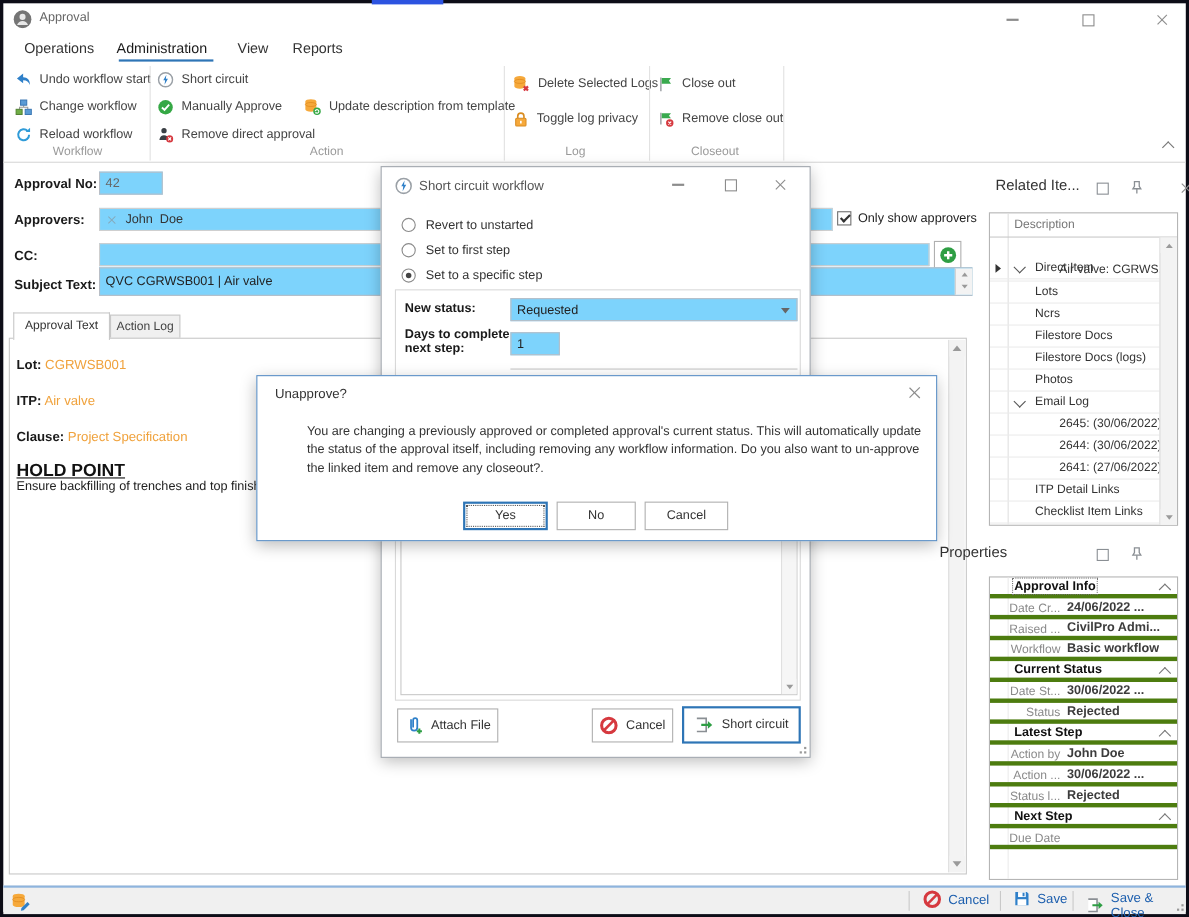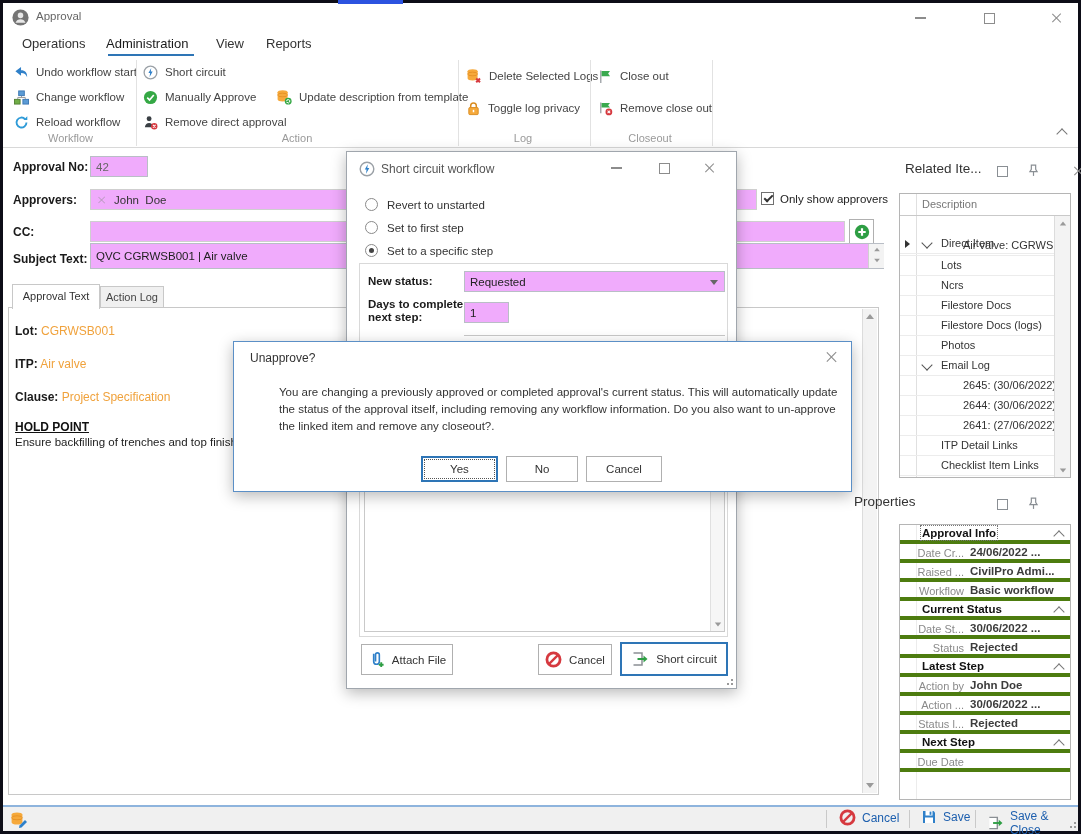--- a/index.html
+++ b/index.html
@@ -1,21 +1,21 @@
 <!DOCTYPE html>
 <html><head>
 <meta charset="utf-8">
 <style>
   html,body{margin:0;padding:0;background:#333;}
   #app{position:relative;width:1081px;height:834px;background:#fff;overflow:hidden;
        font-family:"Liberation Sans","DejaVu Sans",sans-serif;font-size:11.5px;color:#333;}
   .abs{position:absolute;}
   .frame{background:#0d0d17;}
   .lbl{font-weight:bold;color:#1a1a1a;font-size:12px;}
-  .field{background:#f0abfc;border:1px solid #b9bec6;display:flex;align-items:center;padding:0 5px;font-size:11.5px;color:#222;box-sizing:border-box;}
+  .field{background:#7dd3fc;border:1px solid #b9bec6;display:flex;align-items:center;padding:0 5px;font-size:11.5px;color:#222;box-sizing:border-box;}
   .pre{white-space:pre;}
   
   .rtab{position:absolute;top:33px;height:22px;line-height:22px;font-size:13px;color:#333;text-align:left;cursor:default;}
   .rtab-underline{position:absolute;top:54px;height:2px;background:#2e75b6;}
   .ritem{position:absolute;display:flex;align-items:center;gap:7px;font-size:11.5px;color:#444;height:20px;white-space:nowrap;}
   .rgrouplbl{position:absolute;top:132px;text-align:center;color:#9a9a9a;font-size:11px;}
   .vsep{position:absolute;width:1px;background:#e2e2e2;}
   .hline{position:absolute;height:1px;background:#d8d8d8;}
   
   .minbar{display:inline-block;width:11px;height:2px;background:#8c8c8c;}
@@ -245,21 +245,21 @@
       <span class="orange">CGRWSB001</span>
     </div>
     <div style="position:absolute;left:6px;top:49px;font-size:12px;">
       <span class="lbl">ITP:</span>
       <span class="orange">Air valve</span>
     </div>
     <div style="position:absolute;left:6px;top:82px;font-size:12px;">
       <span class="lbl">Clause:</span>
       <span class="orange">Project Specification</span>
     </div>
-    <div style="position:absolute;left:6px;top:112px;font-size:12px;font-weight:bold;text-decoration:underline;color:#111;">HOLD POINT</div>
+    <div style="position:absolute;left:6px;top:112px;font-size:16px;font-weight:bold;text-decoration:underline;color:#111;">HOLD POINT</div>
     <div style="position:absolute;left:6px;top:128px;font-size:11.5px;color:#222;">Ensure backfilling of trenches and top finish as</div>
 
     <div class="abs sbtrack" style="right:1px;top:1px;width:15px;height:484px;">
       <div class="sbbtn" style="top:0;">
           <div class="tri-up"></div>
         </div>
       <div class="sbbtn" style="bottom:0;">
           <div class="tri-down"></div>
         </div>
     </div>

